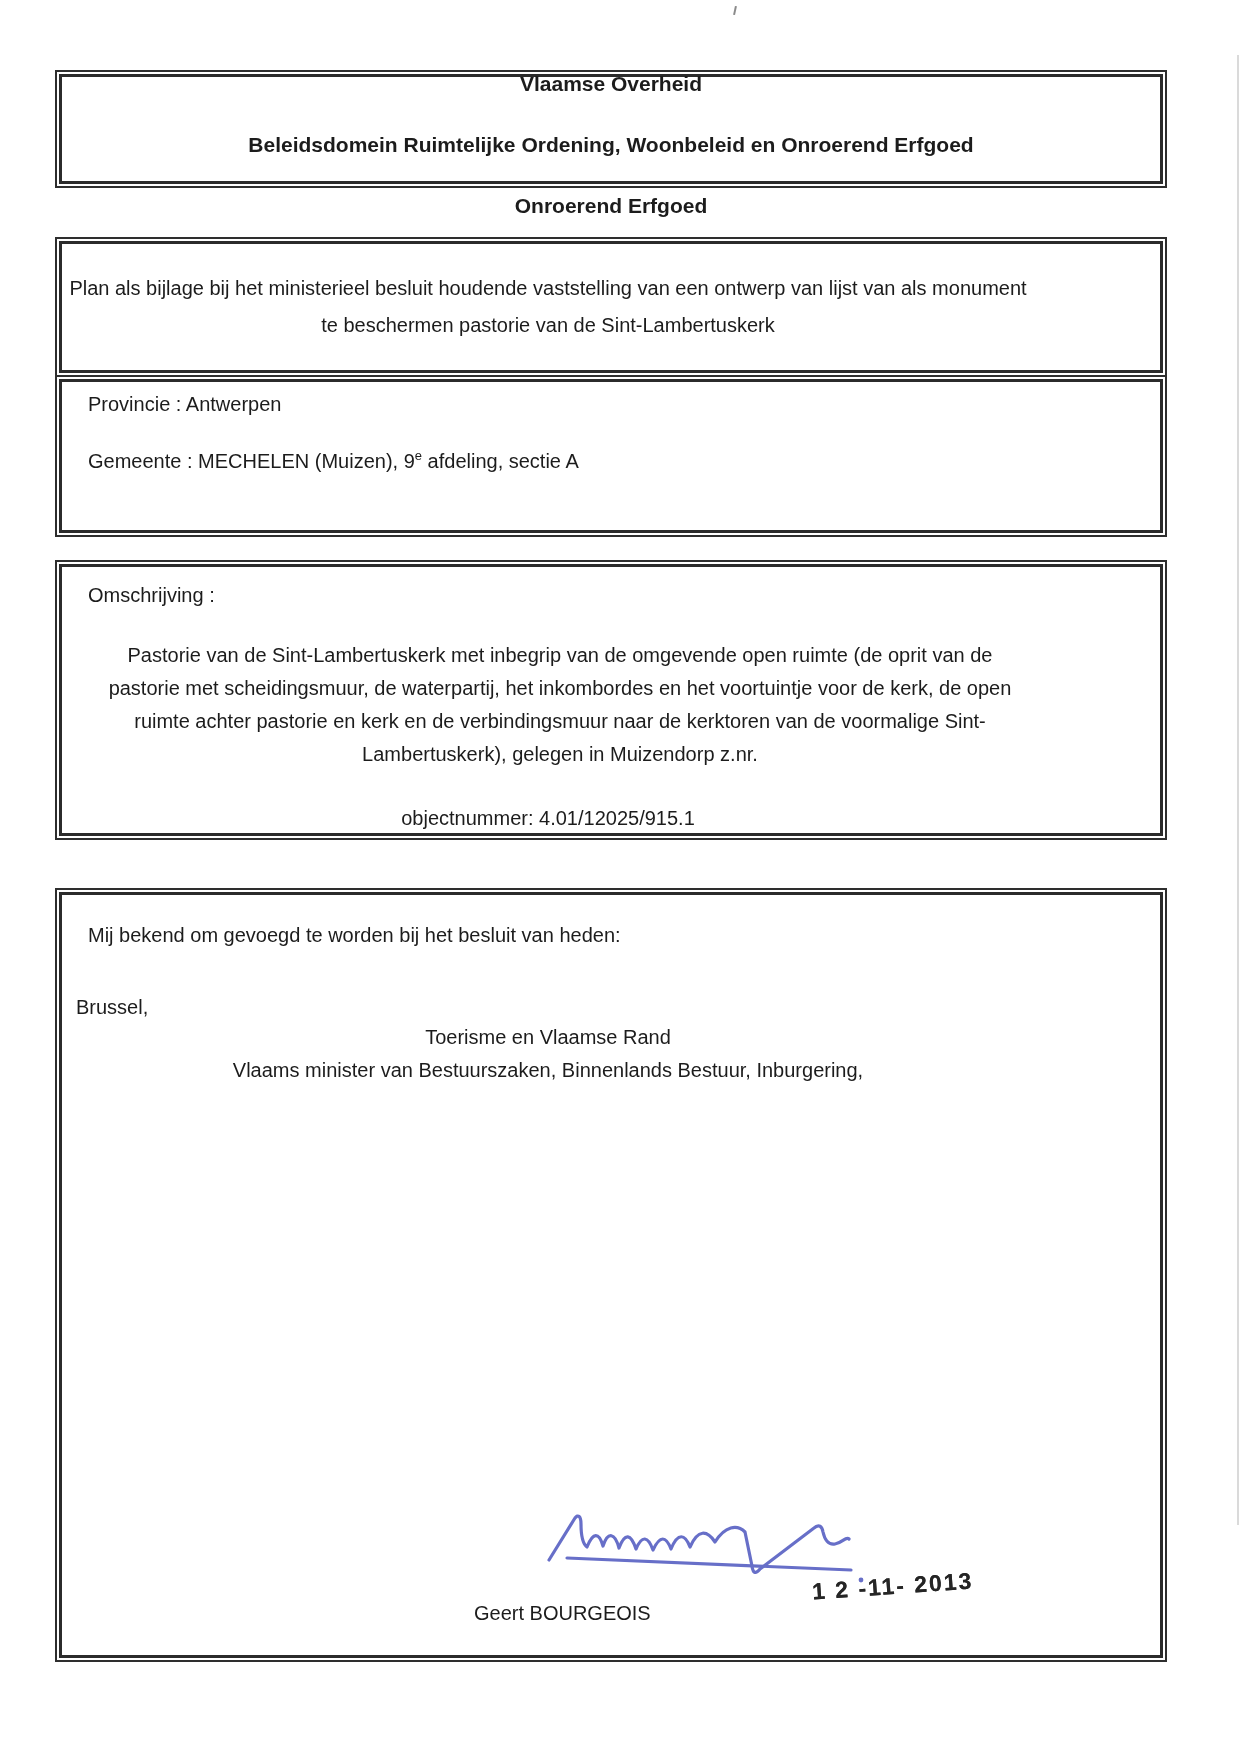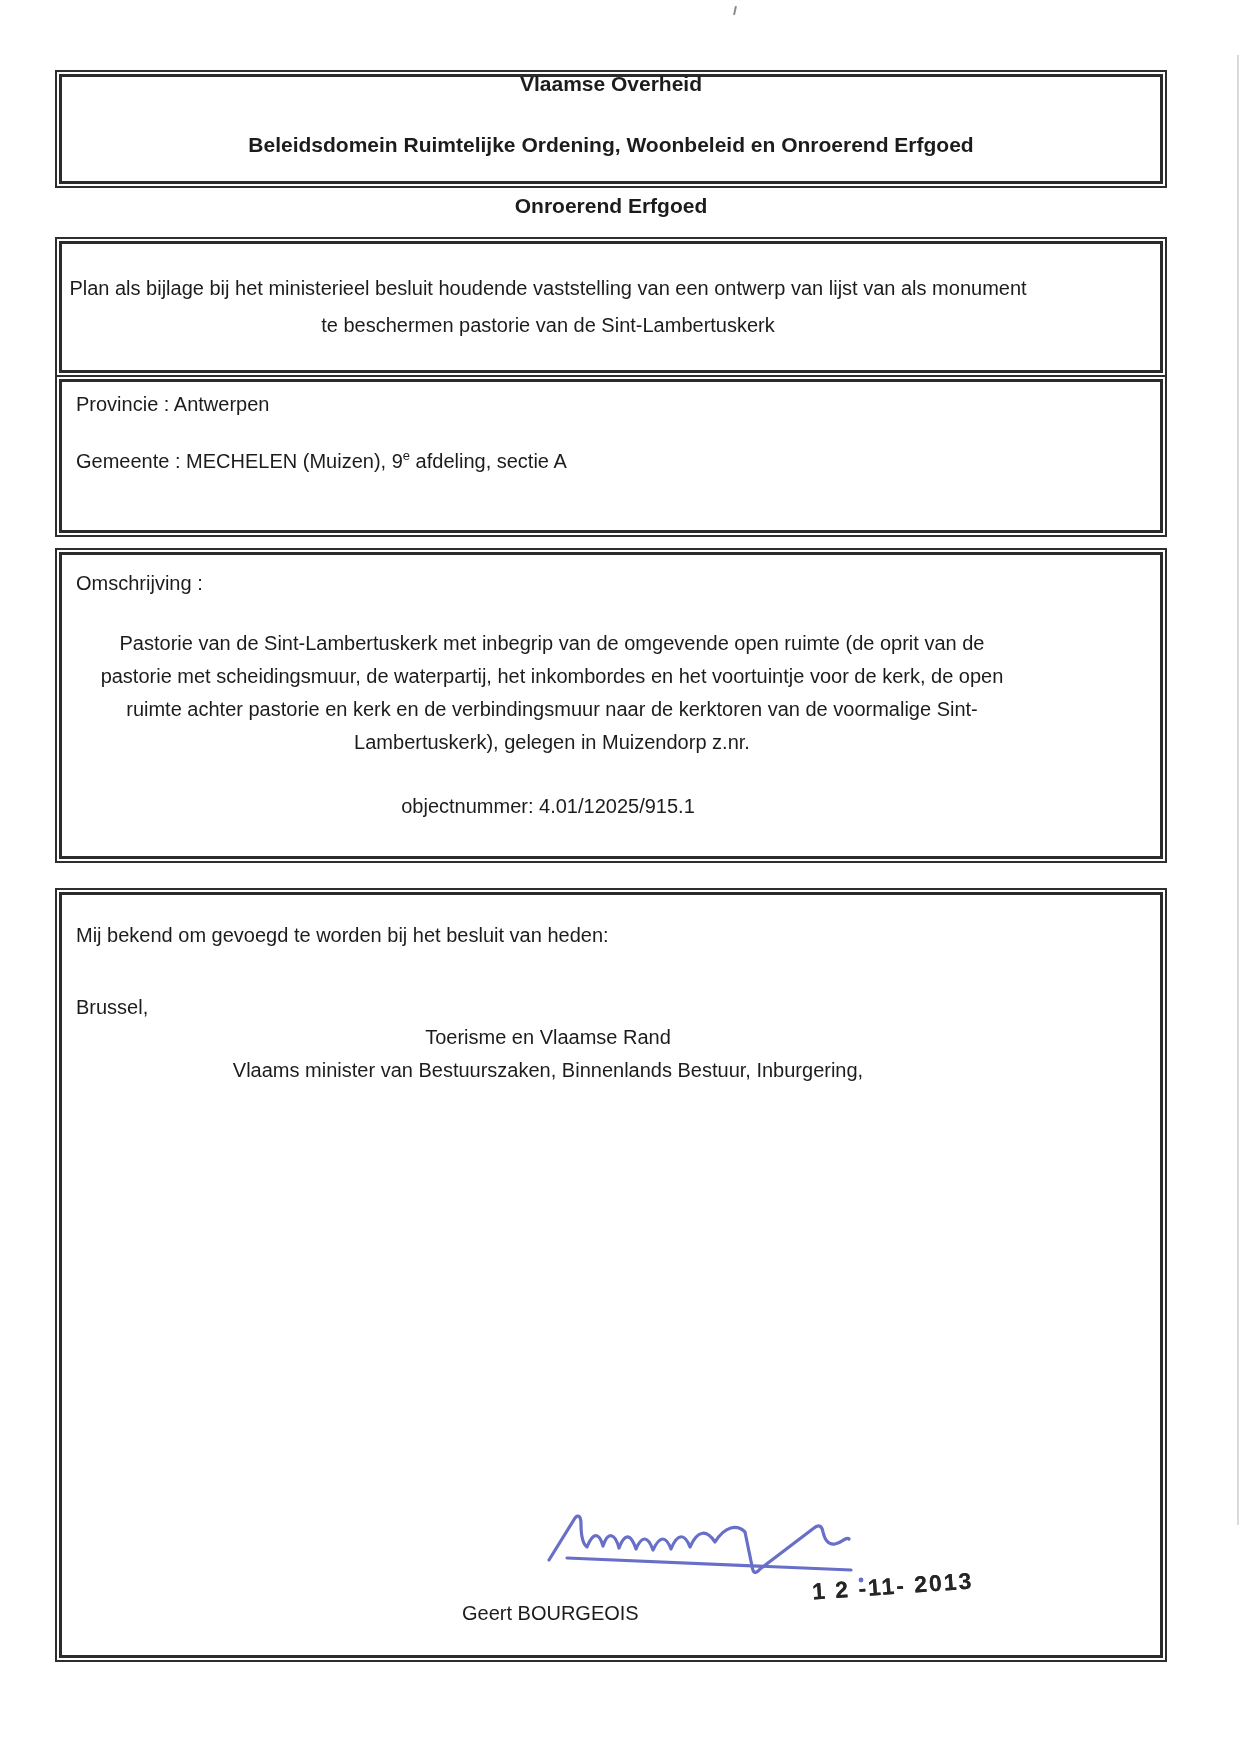--- a/index.html
+++ b/index.html
@@ -25,37 +25,37 @@
     box-sizing:border-box;
     position:relative;
     background:#fff;
   }
   .center-col{
     display:flex;flex-direction:column;
     justify-content:center;align-items:center;
     height:100%;
   }
   .hdr-line{font-weight:bold;font-size:21px;line-height:30px;text-align:center;margin-top:31px;}
-  .body-text{font-size:20px;line-height:24px;}
+  .body-text{font-size:20px;line-height:24px;margin-left:12px;}
   .narrow{width:972px;} 
   .title-text{font-size:20px;line-height:37px;text-align:center;}
   
   .info-flex{display:flex;height:100%;}
   .info-left{flex:1;padding:10px 0 0 14px;}
   .info-left .row{margin-bottom:33px;}
   .info-right{
     width:303px;box-sizing:border-box;
     border-left:2px solid #2b2b2b;
     padding:12px 0 0 16px;
   }
   .info-right .row{margin-bottom:34px;white-space:pre;}
   sup{font-size:13px;vertical-align:super;line-height:0;}
   
   .omsch-label{padding:16px 0 0 14px;}
-  .omsch-par{margin:32px auto 0 4px;text-align:center;font-size:20px;line-height:33px;padding:0 16px;box-sizing:border-box;}
+  .omsch-par{margin:32px auto 0 12px;text-align:center;font-size:20px;line-height:33px;padding:0 16px;box-sizing:border-box;}
   .objectnr{margin-top:36px;text-align:center;font-size:20px;}
   
   .sig-intro{padding:28px 0 0 14px;}
   .sig-city{margin:48px 0 0 14px;}
   .minister{text-align:center;font-size:20px;line-height:30px;margin-top:3px;}
   .signature-svg{position:absolute;left:453px;top:603px;}
   .signer-name{position:absolute;left:400px;top:706px;font-size:20px;}
   .date-stamp{
     position:absolute;left:750px;top:678px;
     font-size:23px;font-weight:bold;letter-spacing:2px;
@@ -98,21 +98,21 @@
     <div class="inner">
       <div class="info-flex">
         <div class="info-left body-text">
           <div class="row">Provincie : Antwerpen</div>
           <div class="row"><span>Gemeente : MECHELEN (Muizen), 9</span><sup>e</sup><span> afdeling, sectie A</span></div>
         </div>
       </div>
     </div>
   </div>
 
-  <div class="dbox" style="left:55px;top:548px;width:1112px;height:315px;">
+  <div class="dbox" style="left:55px;top:560px;width:1112px;height:280px;">
     <div class="inner">
       <div class="body-text omsch-label">Omschrijving :</div>
       <div class="omsch-par narrow">Pastorie van de Sint-Lambertuskerk met inbegrip van de omgevende open ruimte (de oprit van de pastorie met scheidingsmuur, de waterpartij, het inkombordes en het voortuintje voor de kerk, de open ruimte achter pastorie en kerk en de verbindingsmuur naar de kerktoren van de voormalige Sint-Lambertuskerk), gelegen in Muizendorp z.nr.</div>
       <div class="objectnr narrow">objectnummer: 4.01/12025/915.1</div>
     </div>
   </div>
 
   <div class="dbox" style="left:55px;top:888px;width:1112px;height:774px;">
     <div class="inner">
       <div class="body-text sig-intro">Mij bekend om gevoegd te worden bij het besluit van heden:</div>

